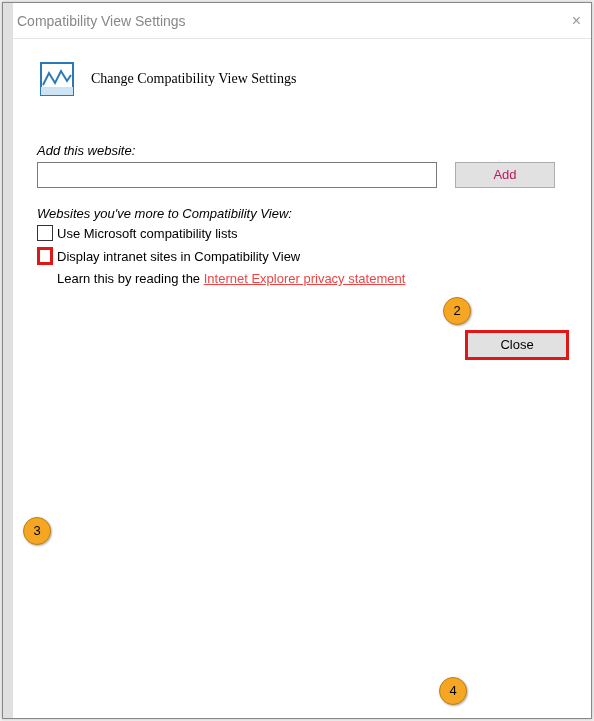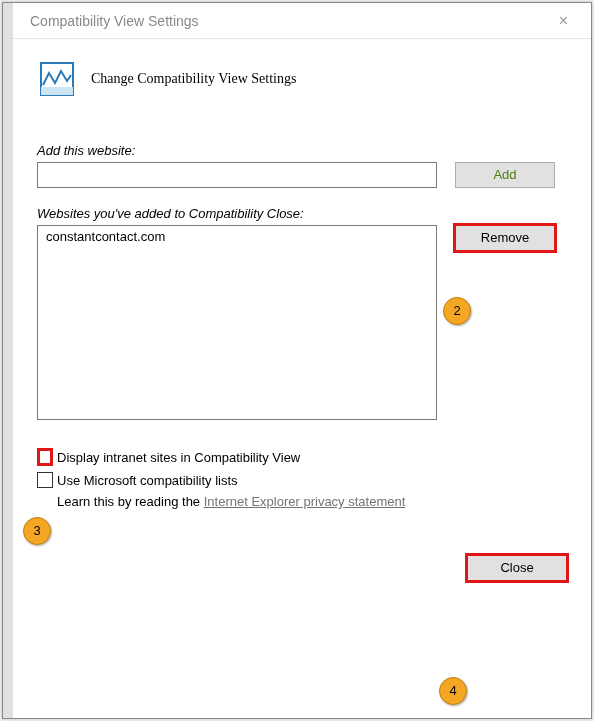--- a/index.html
+++ b/index.html
@@ -25,21 +25,21 @@
     position: absolute;
     left: 0;
     top: 0;
     bottom: 0;
     width: 10px;
     background: #e0e0e0;
   }
   .titlebar {
     height: 36px;
     line-height: 36px;
-    padding: 0 17px;
+    padding: 0 4px;
     color: #888;
     font-size: 14px;
     display: flex;
     justify-content: space-between;
     align-items: center;
     border-bottom: 1px solid #e5e5e5;
     margin-left: 10px;
   }
   .close-x {
     font-size: 16px;
@@ -89,21 +89,21 @@
     margin-left: 18px;
     border: 1px solid #adadad;
     background: #e1e1e1;
     font-size: 13px;
     cursor: default;
     line-height: 24px;
     text-align: center;
     position: relative;
   }
   .btn.disabled {
-    color: #4d7c0f;
+    color: #be185d;
     background: #e1e1e1;
   }
   .list-box {
     width: 400px;
     height: 195px;
     border: 1px solid #7a7a7a;
     background: #fff;
     padding: 2px;
     font-size: 13px;
   }
@@ -138,21 +138,21 @@
   .chk.highlight {
     border: 3px solid #e11717;
     width: 18px;
     height: 18px;
   }
   .learn-line {
     margin: 4px 0 0 20px;
     font-size: 13px;
   }
   .link {
-    color: #737373;
+    color: #ef4444;
     text-decoration: underline;
   }
   .footer {
     margin-top: 46px;
     display: flex;
     justify-content: flex-end;
   }
   .callout {
     position: absolute;
     width: 28px;
@@ -195,35 +195,29 @@
       </span>
       <span class="header-title">Change Compatibility View Settings</span>
     </div>
 
     <div class="label">Add this website:</div>
     <div class="input-row">
       <input class="text-input" type="text" value="" style="">
       <div class="btn disabled">Add</div>
     </div>
 
-    <div class="label">Websites you've added to Compatibility Close:</div>
-    <div class="list-row">
-      <div class="list-box">
-        <div class="list-item">constantcontact.com</div>
-      </div>
-      <div class="btn highlight-red">Remove</div>
-    </div>
-
+    <div class="label">Websites you've more to Compatibility View:</div>
+
+    <div class="chk-row">
+      <span class="chk"></span>
+      <span>Use Microsoft compatibility lists</span>
+    </div>
     <div class="chk-row">
       <span class="chk highlight"></span>
       <span>Display intranet sites in Compatibility View</span>
-    </div>
-    <div class="chk-row">
-      <span class="chk"></span>
-      <span>Use Microsoft compatibility lists</span>
     </div>
 
     <div class="learn-line">
       <span>Learn this by reading the </span><span class="link">Internet Explorer privacy statement</span>
     </div>
 
     <div class="footer">
       <div class="btn highlight-red">Close</div>
     </div>
 

